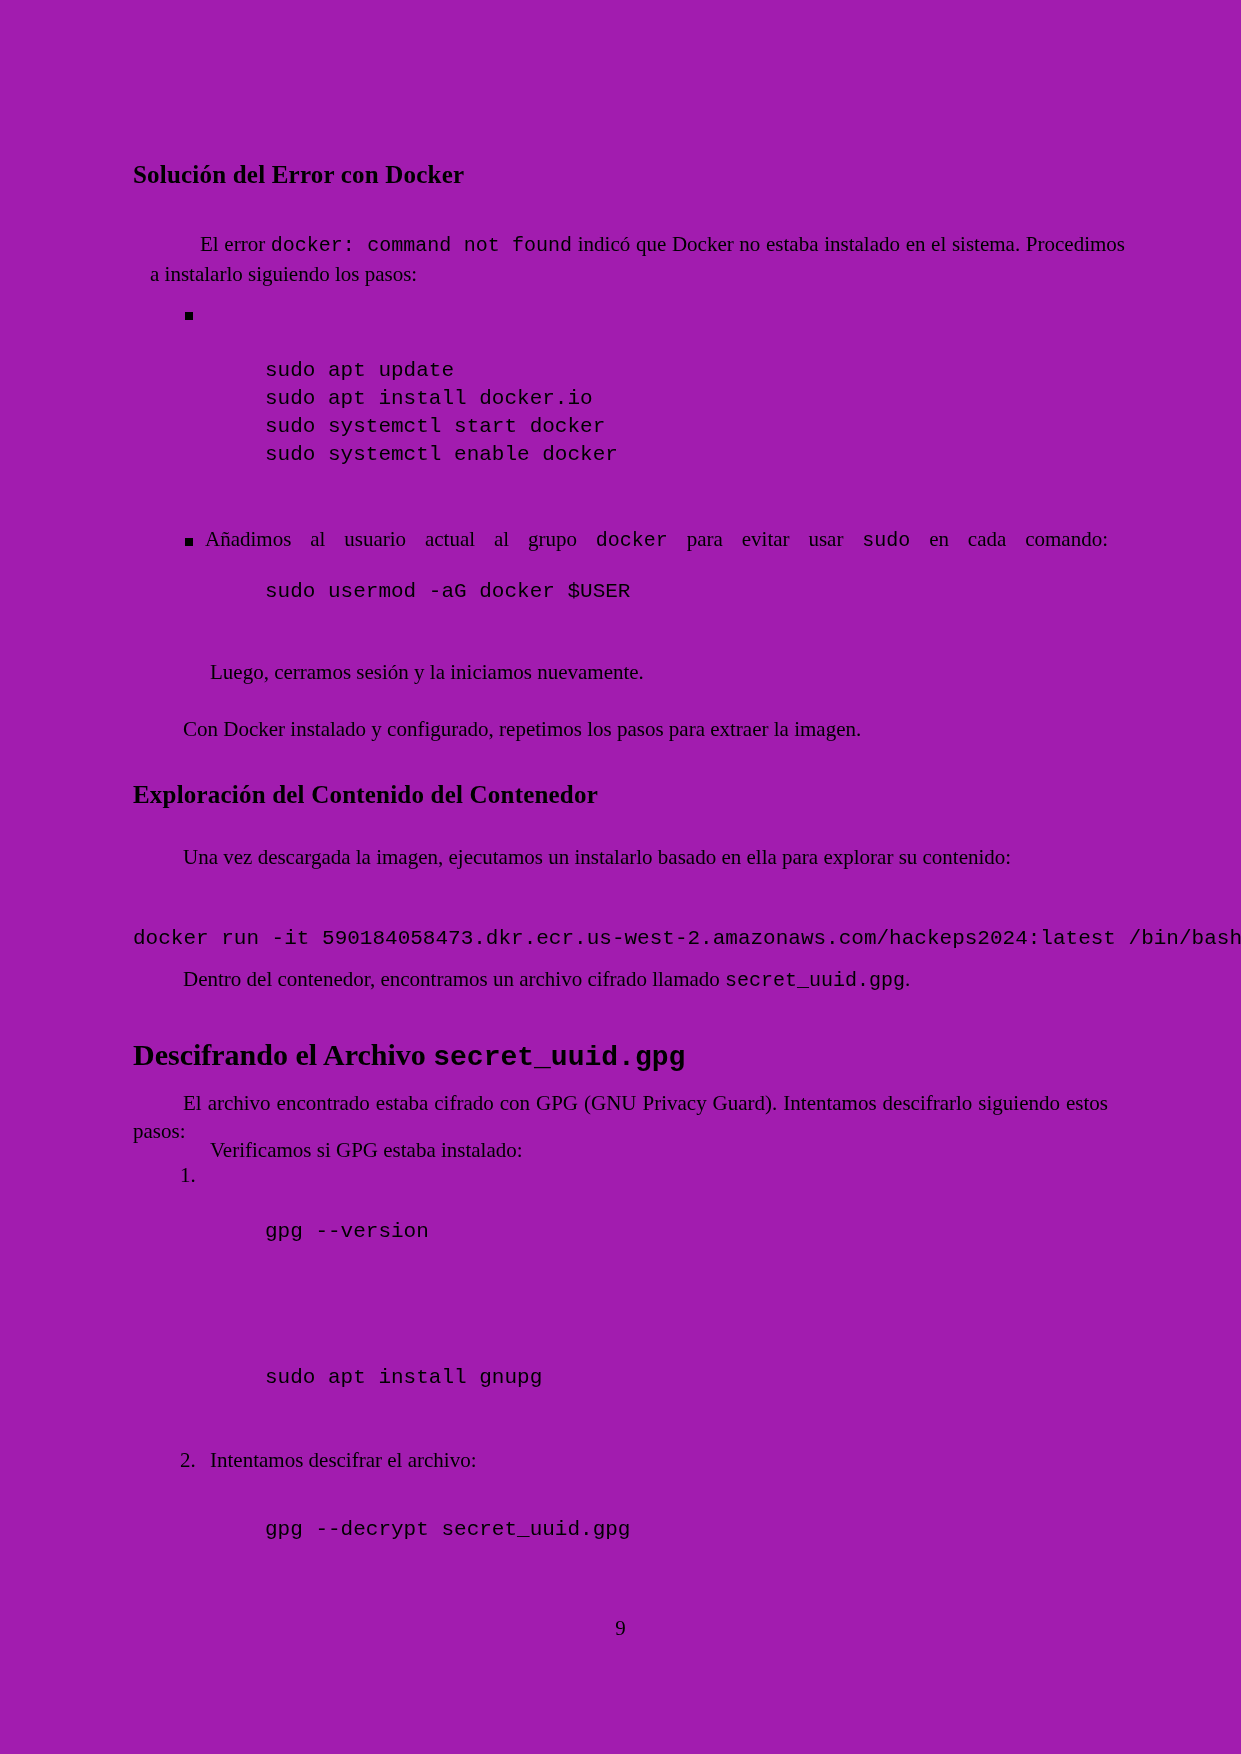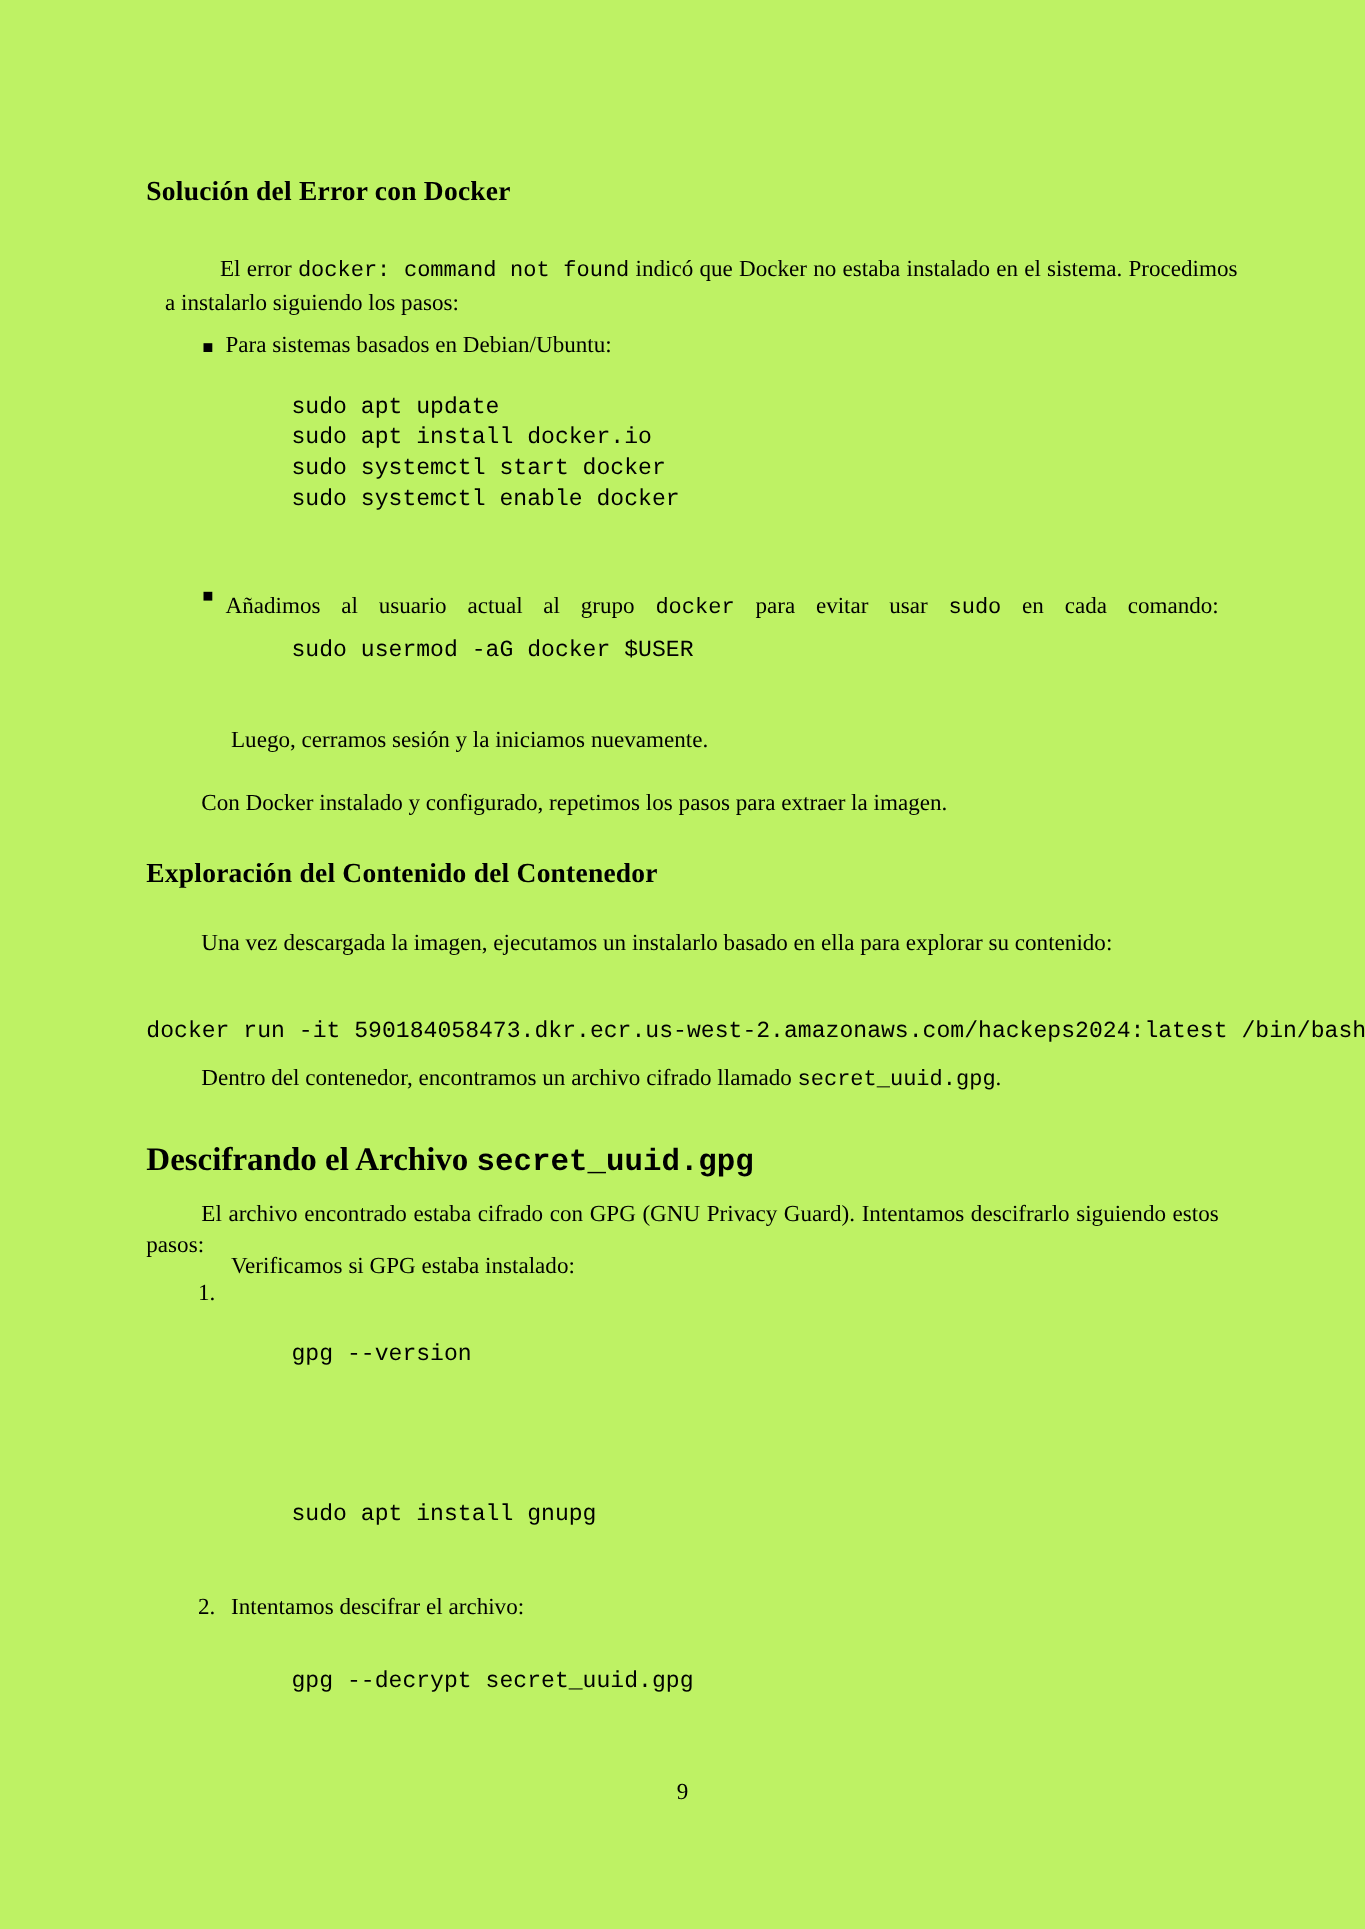--- a/index.html
+++ b/index.html
@@ -1,24 +1,24 @@
 <!DOCTYPE html>
 <html><head>
 <meta charset="utf-8">
 <style>
   html,body{margin:0;padding:0;background:#ffffff;}
   .page{
-    position:relative;width:1241px;height:1754px;background:#bef264;
+    position:relative;width:1241px;height:1754px;background:#a21caf;
     overflow:hidden;color:#000;font-family:"Liberation Serif",serif;
   }
   .abs{position:absolute;}
   .body-text{font-size:21px;line-height:28px;}
   .justify{text-align:justify;}
   .indent{text-indent:50px;}
-  .fill-line{text-align:justify;-moz-text-align-last:justify;text-align-last:justify;margin-top:11px;}
+  .fill-line{text-align:justify;-moz-text-align-last:justify;text-align-last:justify;}
   .tt{font-family:"Liberation Mono",monospace;font-size:20px;}
   .codeblock{
     font-family:"Liberation Mono",monospace;font-size:21px;line-height:28px;
     margin:0;white-space:pre;color:#000;
   }
   .heading-sub{font-size:25px;font-weight:bold;line-height:30px;letter-spacing:0.2px;}
   .heading-sec{font-size:30px;font-weight:bold;line-height:34px;}
   .heading-sec .tt{font-size:28px;font-weight:bold;}
   .list-marker{width:8px;height:8px;background:#000;}
   .enum-num{font-size:21px;line-height:28px;}
@@ -27,21 +27,20 @@
 </head>
 <body>
 
 <div class="page">
 
   <div class="abs heading-sub" style="left:133px;top:160px;">Solución del Error con Docker</div>
 
   <div class="abs body-text justify indent" style="left:150px;top:230px;width:975px;"><span>El error </span><span class="tt">docker: command not found</span><span> indicó que Docker no estaba instalado en el sistema. Procedimos a instalarlo siguiendo los pasos:</span></div>
 
   <span class="abs list-marker" style="left:185px;top:312px;"></span>
-  <div class="abs body-text" style="left:205px;top:299px;width:903px;"><span>Para sistemas basados en Debian/Ubuntu:</span></div>
 
   <pre class="abs codeblock" style="left:265px;top:357px;">sudo apt update
 sudo apt install docker.io
 sudo systemctl start docker
 sudo systemctl enable docker</pre>
 
   <span class="abs list-marker" style="left:185px;top:538px;"></span>
   <div class="abs body-text fill-line" style="left:205px;top:525px;width:903px;"><span>Añadimos al usuario actual al grupo </span><span class="tt">docker</span><span> para evitar usar </span><span class="tt">sudo</span><span> en cada comando:</span></div>
 
   <pre class="abs codeblock" style="left:265px;top:578px;">sudo usermod -aG docker $USER</pre>

